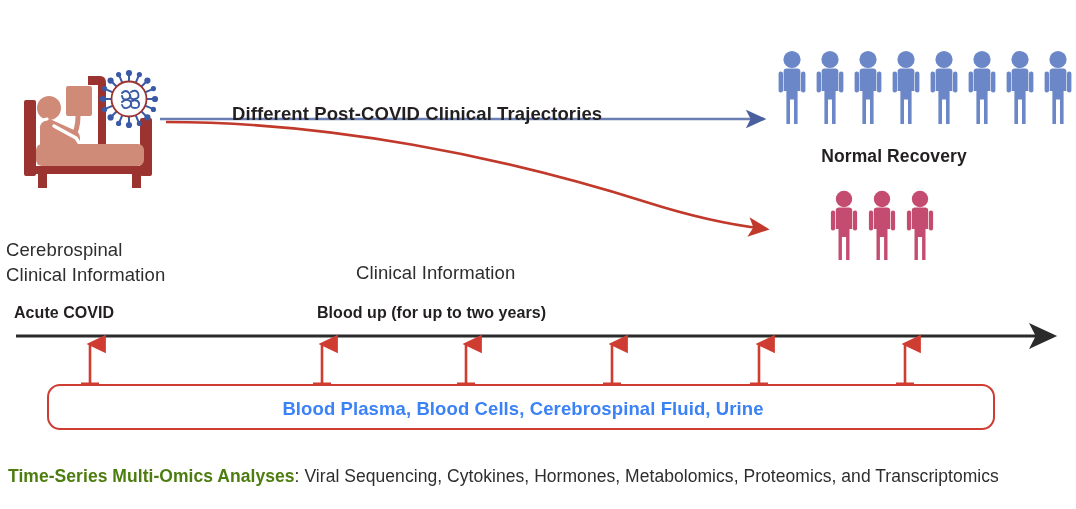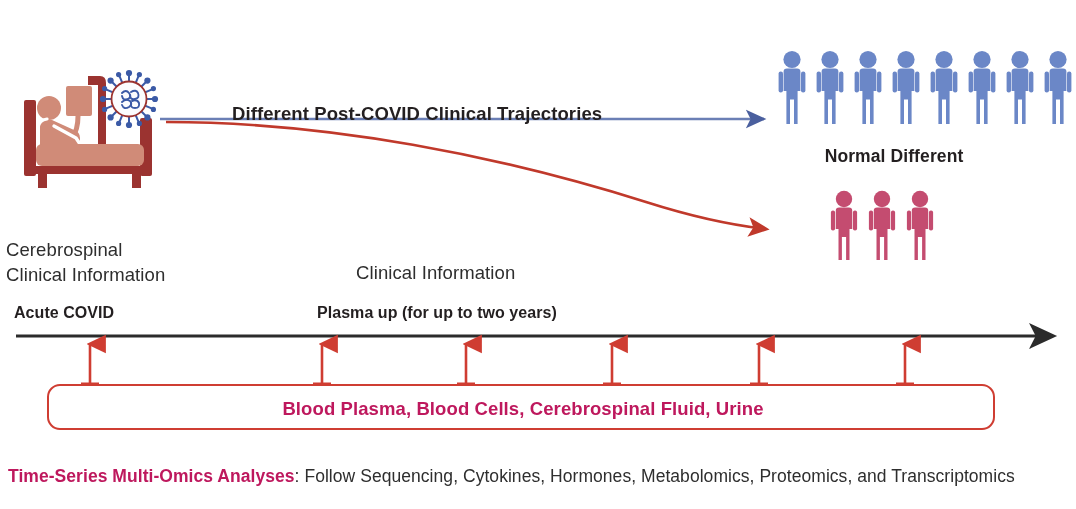--- a/index.html
+++ b/index.html
@@ -23,28 +23,28 @@
   }
   .t-traj{
     font-size:18.5px;font-weight:700;color:#231f20;
     white-space:nowrap;letter-spacing:0.1px;
   }
   .t-group{
     font-size:17.5px;font-weight:700;color:#231f20;
     white-space:nowrap;text-align:center;letter-spacing:0.1px;
   }
   .t-specimen{
-    font-size:18.5px;font-weight:700;color:#be185d;
+    font-size:18.5px;font-weight:700;color:#3b82f6;
     white-space:nowrap;letter-spacing:0.1px;
   }
   .t-caption{
     font-size:17.5px;font-weight:400;color:#2e2e2e;
     line-height:1.62;letter-spacing:0.05px;width:1010px;
   }
-  .t-caption b{font-weight:700;color:#be185d;}
+  .t-caption b{font-weight:700;color:#4d7c0f;}
 
   
   #specimen-box{
     left:47px;top:368px;width:948px;height:46px;
     border:2.6px solid #cf3d32;border-radius:13px;
     box-sizing:border-box;background:transparent;
   }
   #specimen-label{left:0;top:0;width:948px;height:46px;
     display:flex;align-items:center;justify-content:center;}
 
@@ -240,21 +240,21 @@
           </g>
         <g transform="translate(266,0)">
             <circle cx="14" cy="9.5" r="8.6"></circle>
             <path d="M5.6 21.5 Q5.6 18.4 9 18.4 L19 18.4 Q22.4 18.4 22.4 21.5 L22.4 41 L19.6 41 L19.6 74 L16 74 L16 49.5 L12 49.5 L12 74 L8.4 74 L8.4 41 L5.6 41 Z"></path>
             <rect x="0.6" y="21.5" width="4.4" height="21" rx="2.1"></rect>
             <rect x="23" y="21.5" width="4.4" height="21" rx="2.1"></rect>
           </g>
       </g>
     </svg>
   </div>
-  <div class="abs t-group" style="left:778px;top:130px;width:232px;">Normal Different</div>
+  <div class="abs t-group" style="left:778px;top:130px;width:232px;">Normal Recovery</div>
 
   <div class="abs" style="left:830px;top:174px;width:110px;height:72px;">
     <svg width="110" height="72" viewBox="0 0 110 72">
       <g fill="#c44c70">
         <g transform="translate(0,0)">
             <circle cx="14" cy="9" r="8.2"></circle>
             <path d="M5.8 20.6 Q5.8 17.6 9.1 17.6 L18.9 17.6 Q22.2 17.6 22.2 20.6 L22.2 39 L19.5 39 L19.5 70 L16.1 70 L16.1 47 L11.9 47 L11.9 70 L8.5 70 L8.5 39 L5.8 39 Z"></path>
             <rect x="0.9" y="20.6" width="4.2" height="20" rx="2"></rect>
             <rect x="22.9" y="20.6" width="4.2" height="20" rx="2"></rect>
           </g>
@@ -272,25 +272,25 @@
           </g>
       </g>
     </svg>
   </div>
 
   <div class="abs t-plain" style="left:6px;top:222px;">Cerebrospinal</div>
   <div class="abs t-plain" style="left:6px;top:247px;">Clinical Information</div>
   <div class="abs t-bold" style="left:14px;top:288px;">Acute COVID</div>
 
   <div class="abs t-plain" style="left:356px;top:245px;">Clinical Information</div>
-  <div class="abs t-bold" style="left:317px;top:288px;">Plasma up (for up to two years)</div>
+  <div class="abs t-bold" style="left:317px;top:288px;">Blood up (for up to two years)</div>
 
   <div class="abs" id="specimen-box">
     <div class="abs" id="specimen-label">
       <span class="t-specimen">Blood Plasma, Blood Cells, Cerebrospinal Fluid, Urine</span>
     </div>
   </div>
 
   <div class="abs t-caption" style="left:8px;top:446px;">
-    <b>Time-Series Multi-Omics Analyses</b><span>: </span><span>Follow Sequencing, Cytokines, Hormones, Metabolomics, Proteomics, and Transcriptomics</span>
+    <b>Time-Series Multi-Omics Analyses</b><span>: </span><span>Viral Sequencing, Cytokines, Hormones, Metabolomics, Proteomics, and Transcriptomics</span>
   </div>
 
 </div>
 
 </body></html>

